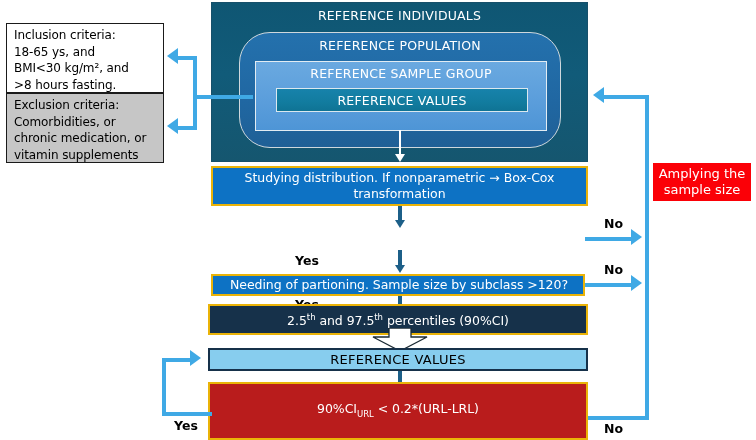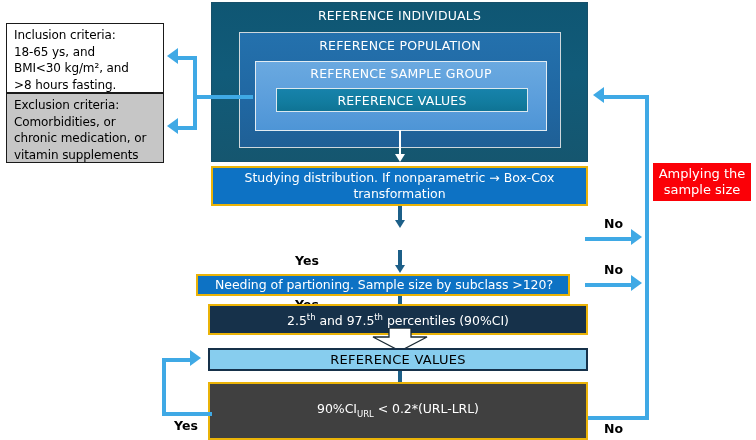--- a/index.html
+++ b/index.html
@@ -72,21 +72,21 @@
   }
   .pbox-blue { background: #0d72c4; }
   .pbox-dark { background: #16314a; }
   .pbox-light {
     background: #87cdee;
     color: #000000;
     border: 2px solid #16314a;
     font-size: 13px;
     letter-spacing: 0.3px;
   }
-  .pbox-dark-tall { background: #404040; flex-direction: column; }
+  .pbox-dark-tall { background: #b91c1c; flex-direction: column; }
   .pbox-dark-tall > div { width: 100%; text-align: center; }
 
   
   .redbox {
     background: #fb0007;
     color: #ffffff;
     text-align: center;
     font-size: 13px;
     line-height: 16px;
     display: flex;
@@ -152,21 +152,21 @@
 &gt;8 hours fasting.</div>
 
   <div class="abs criteria criteria-exclusion" style="left:6px; top:93px; width:158px; height:70px;">Exclusion criteria:
 Comorbidities, or
 chronic medication, or
 vitamin supplements</div>
 
   <div class="abs nest nest-1" style="left:211px; top:2px; width:377px; height:160px;">
     <div class="nest-label" style="top:5px;">REFERENCE INDIVIDUALS</div>
 
-    <div class="abs nest nest-2" style="left:27px; top:29px; width:322px; height:116px;">
+    <div class="abs nest nest-2" style="left:27px; top:29px; width:322px; height:116px;border-radius:31px;">
       <div class="nest-label" style="top:5px;">REFERENCE POPULATION</div>
 
       <div class="abs nest nest-3" style="left:15px; top:28px; width:292px; height:70px;">
         <div class="nest-label" style="top:4px;">REFERENCE SAMPLE GROUP</div>
 
         <div class="abs nest nest-4" style="left:20px; top:26px; width:252px; height:24px;">
           <div class="nest-label" style="top:4px;">REFERENCE VALUES</div>
         </div>
       </div>
     </div>
@@ -194,21 +194,21 @@
     <div class="head" style="top:14px;"></div>
   </div>
 
 
   <div class="darrow" style="left:395px; top:250px; width:10px; height:24px;">
     <div class="stem" style="height:17px;"></div>
     <div class="head" style="top:15px;"></div>
   </div>
   <div class="yn" style="left:295px; top:253px;">Yes</div>
 
-  <div class="abs pbox pbox-blue" style="left:196px; top:274px; width:374px; height:22px;padding-left:6px;">Needing of partioning. Sample size by subclass &gt;120?</div>
+  <div class="abs pbox pbox-blue" style="left:211px; top:274px; width:374px; height:22px;padding-left:6px;">Needing of partioning. Sample size by subclass &gt;120?</div>
 
   <div class="darrow" style="left:395px; top:296px; width:10px; height:22px;">
     <div class="stem" style="height:15px;"></div>
     <div class="head" style="top:13px;"></div>
   </div>
   <div class="yn" style="left:295px; top:297px;">Yes</div>
 
   <div class="abs pbox pbox-dark" style="left:208px; top:304px; width:380px; height:31px;">
     <span><span>2.5</span><span class="sup">th</span><span> and 97.5</span><span class="sup">th</span><span> percentiles (90%CI)</span></span>
   </div>

